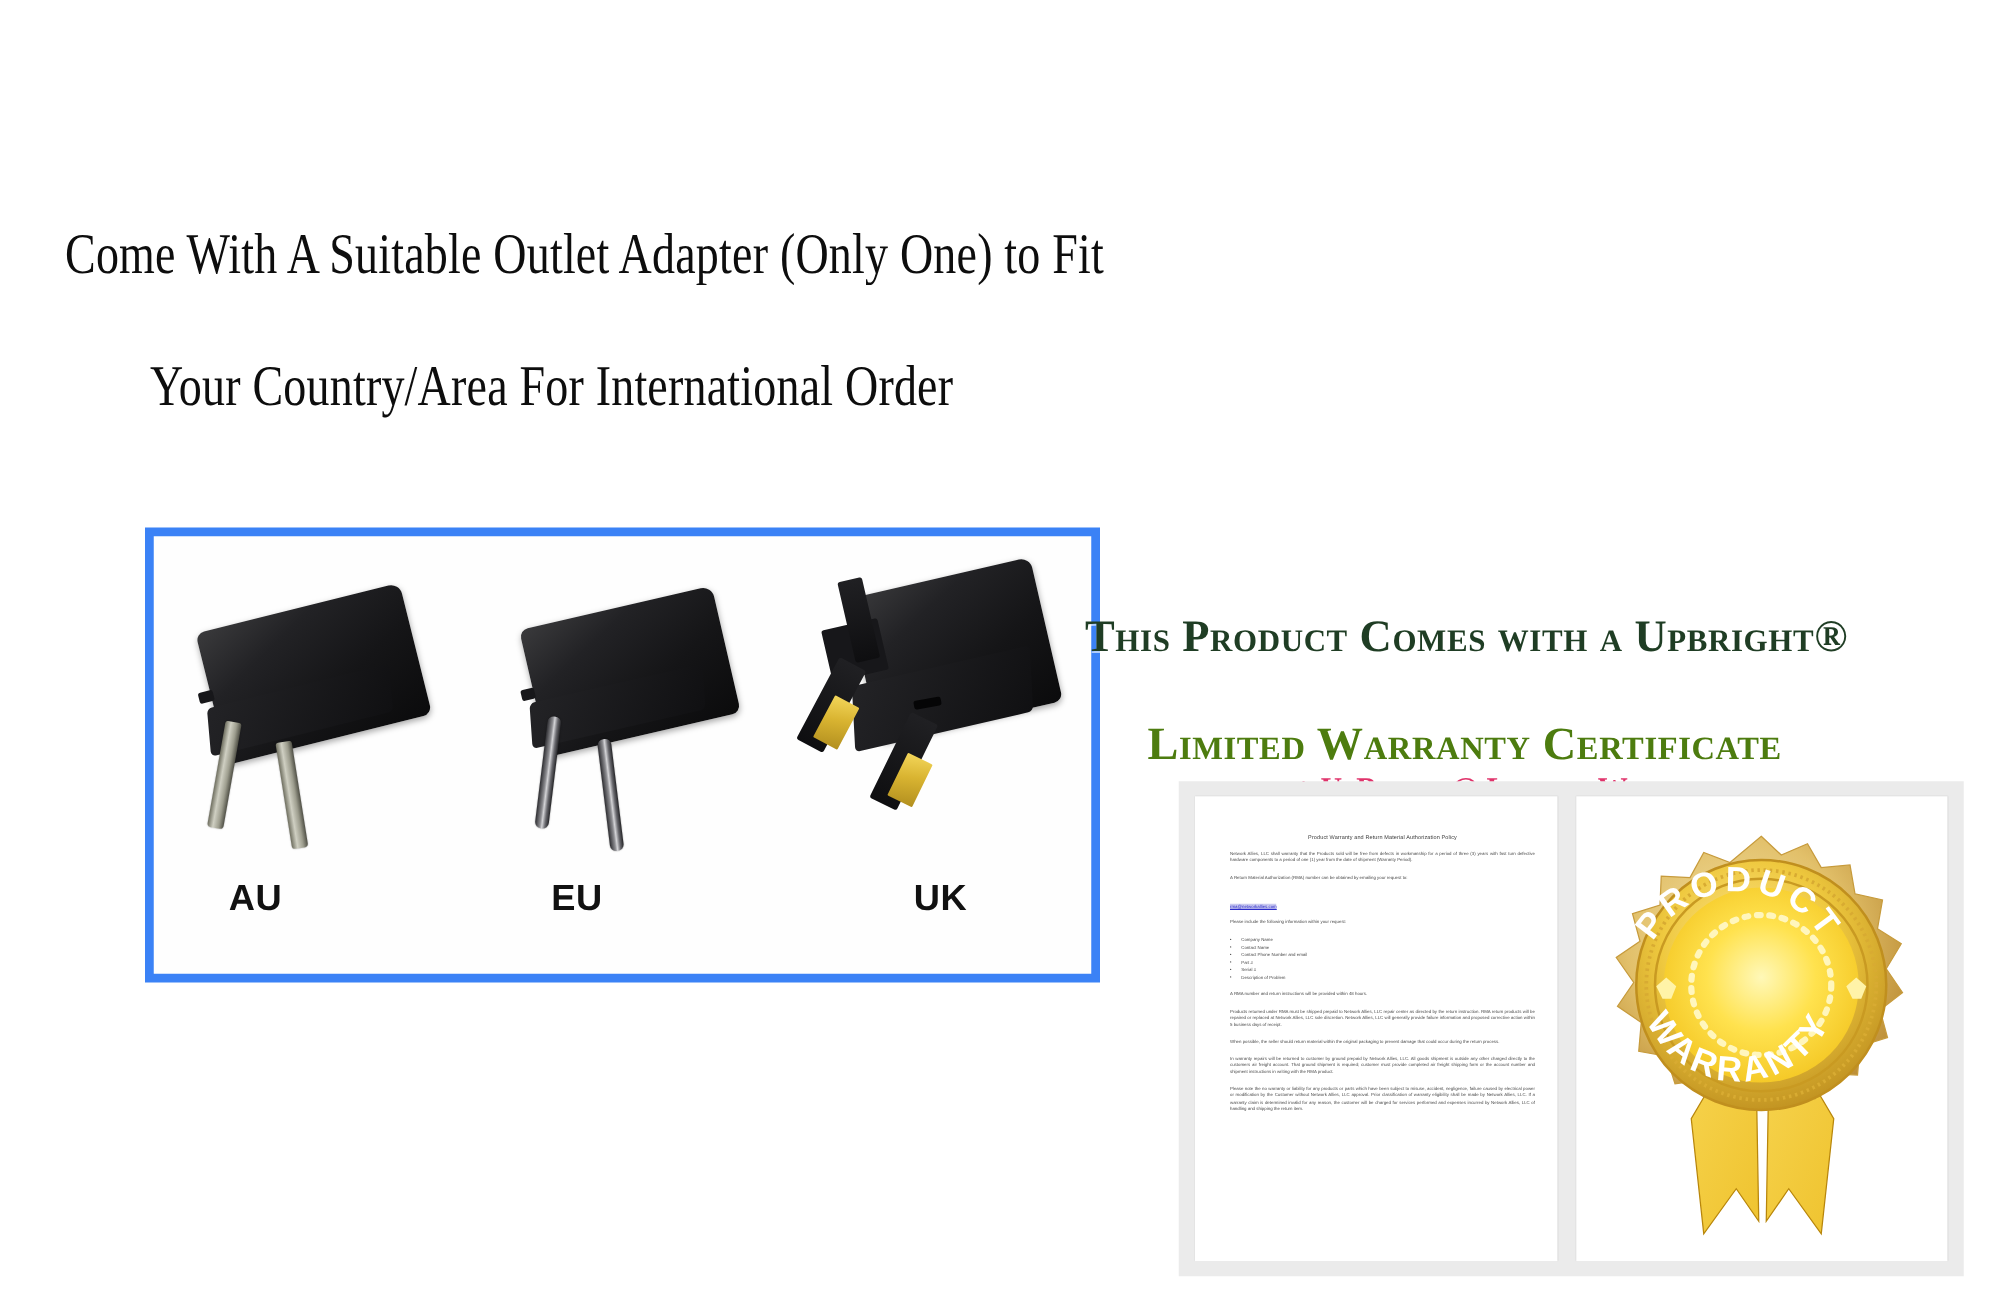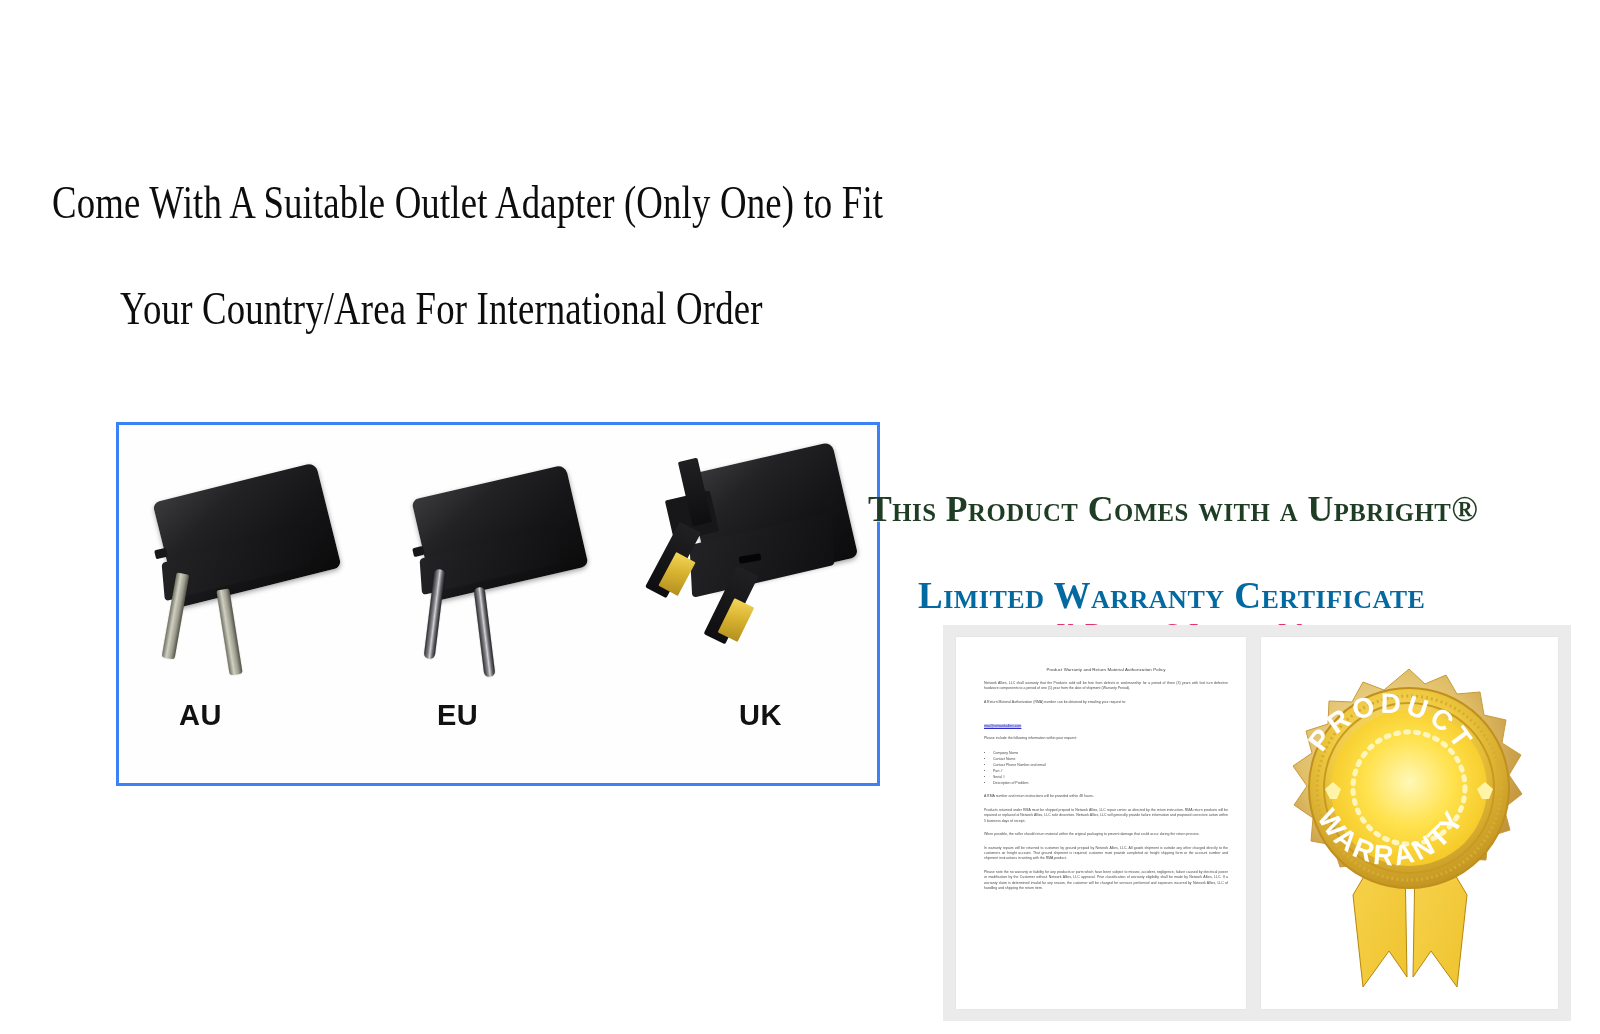--- a/index.html
+++ b/index.html
@@ -23,21 +23,21 @@
     transform-origin:left center;
   }
   #hl1{left:52px;top:176px;font-size:46px;letter-spacing:.2px;}
   #hl2{left:120px;top:282px;font-size:46px;letter-spacing:.2px;}
 
   
   .plugbox{
     position:absolute;left:116px;top:422px;
     width:764px;height:364px;
     background:#fefefe;
-    border:3px solid #3b82f6;
+    border:7px solid #3b82f6;
     box-sizing:border-box;
   }
   .plug-cell{position:absolute;top:0;height:100%;}
   .plug-label{
     position:absolute;
     font-family:"Liberation Sans", sans-serif;
     font-weight:700;
     font-size:29px;
     color:#111;
     letter-spacing:.5px;
@@ -98,21 +98,21 @@
     left:12px;top:18px;
     font-size:36px;
     color:#1f3d24;
     letter-spacing:.5px;
     transform:scaleX(.99);transform-origin:left center;
     text-shadow:0 1px 0 rgba(255,255,255,.6);
   }
   #promo2{
     left:62px;top:104px;
     font-size:37px;
-    color:#0369a1;
+    color:#4d7c0f;
     letter-spacing:.5px;
     text-shadow:0 1px 0 rgba(255,255,255,.6);
   }
   #promo3{
     left:180px;top:148px;
     font-size:24px;
     color:#e0336b;
     letter-spacing:.4px;
   }
 
@@ -198,21 +198,21 @@
       <div class="body-wrap" style="left:40px;top:44px;width:190px;height:230px;">
         <div class="plug-body" style="left:12px;top:12px;width:158px;height:104px;transform:rotate(-13deg);"></div>
         <div class="plug-face" style="left:10px;top:74px;width:142px;height:36px;transform:rotate(-13deg) skewX(-9deg);"></div>
         <div class="nub" style="left:4px;top:78px;width:11px;height:9px;transform:rotate(-13deg);"></div>
         <div class="pin-round" style="left:20px;top:100px;width:11px;height:90px;transform:rotate(7deg);"></div>
         <div class="pin-round" style="left:70px;top:118px;width:11px;height:90px;transform:rotate(-7deg);"></div>
       </div>
       <div class="plug-label" style="left:68px;top:274px;">EU</div>
     </div>
 
-    <div class="plug-cell" style="left:512px;width:254px;">
+    <div class="plug-cell" style="left:500px;width:254px;">
       <div class="body-wrap" style="left:24px;top:26px;width:210px;height:240px;">
         <div class="plug-body" style="left:42px;top:6px;width:150px;height:118px;transform:rotate(-13deg);"></div>
         <div class="plug-face" style="left:34px;top:78px;width:146px;height:52px;transform:rotate(-13deg) skewX(-10deg);"></div>
         <div class="nub" style="left:14px;top:44px;width:46px;height:42px;transform:rotate(-13deg);"></div>
         <div class="nub" style="left:84px;top:104px;width:22px;height:7px;background:#050506;transform:rotate(-10deg);"></div>
 
         <div class="pin-uk" style="left:30px;top:8px;width:20px;height:66px;transform:rotate(-13deg);"></div>
 
         <div class="pin-uk" style="left:6px;top:72px;width:24px;height:74px;transform:rotate(28deg);"></div>
         <div class="pin-uk-tip" style="left:11px;top:104px;width:22px;height:38px;transform:rotate(28deg);"></div>

